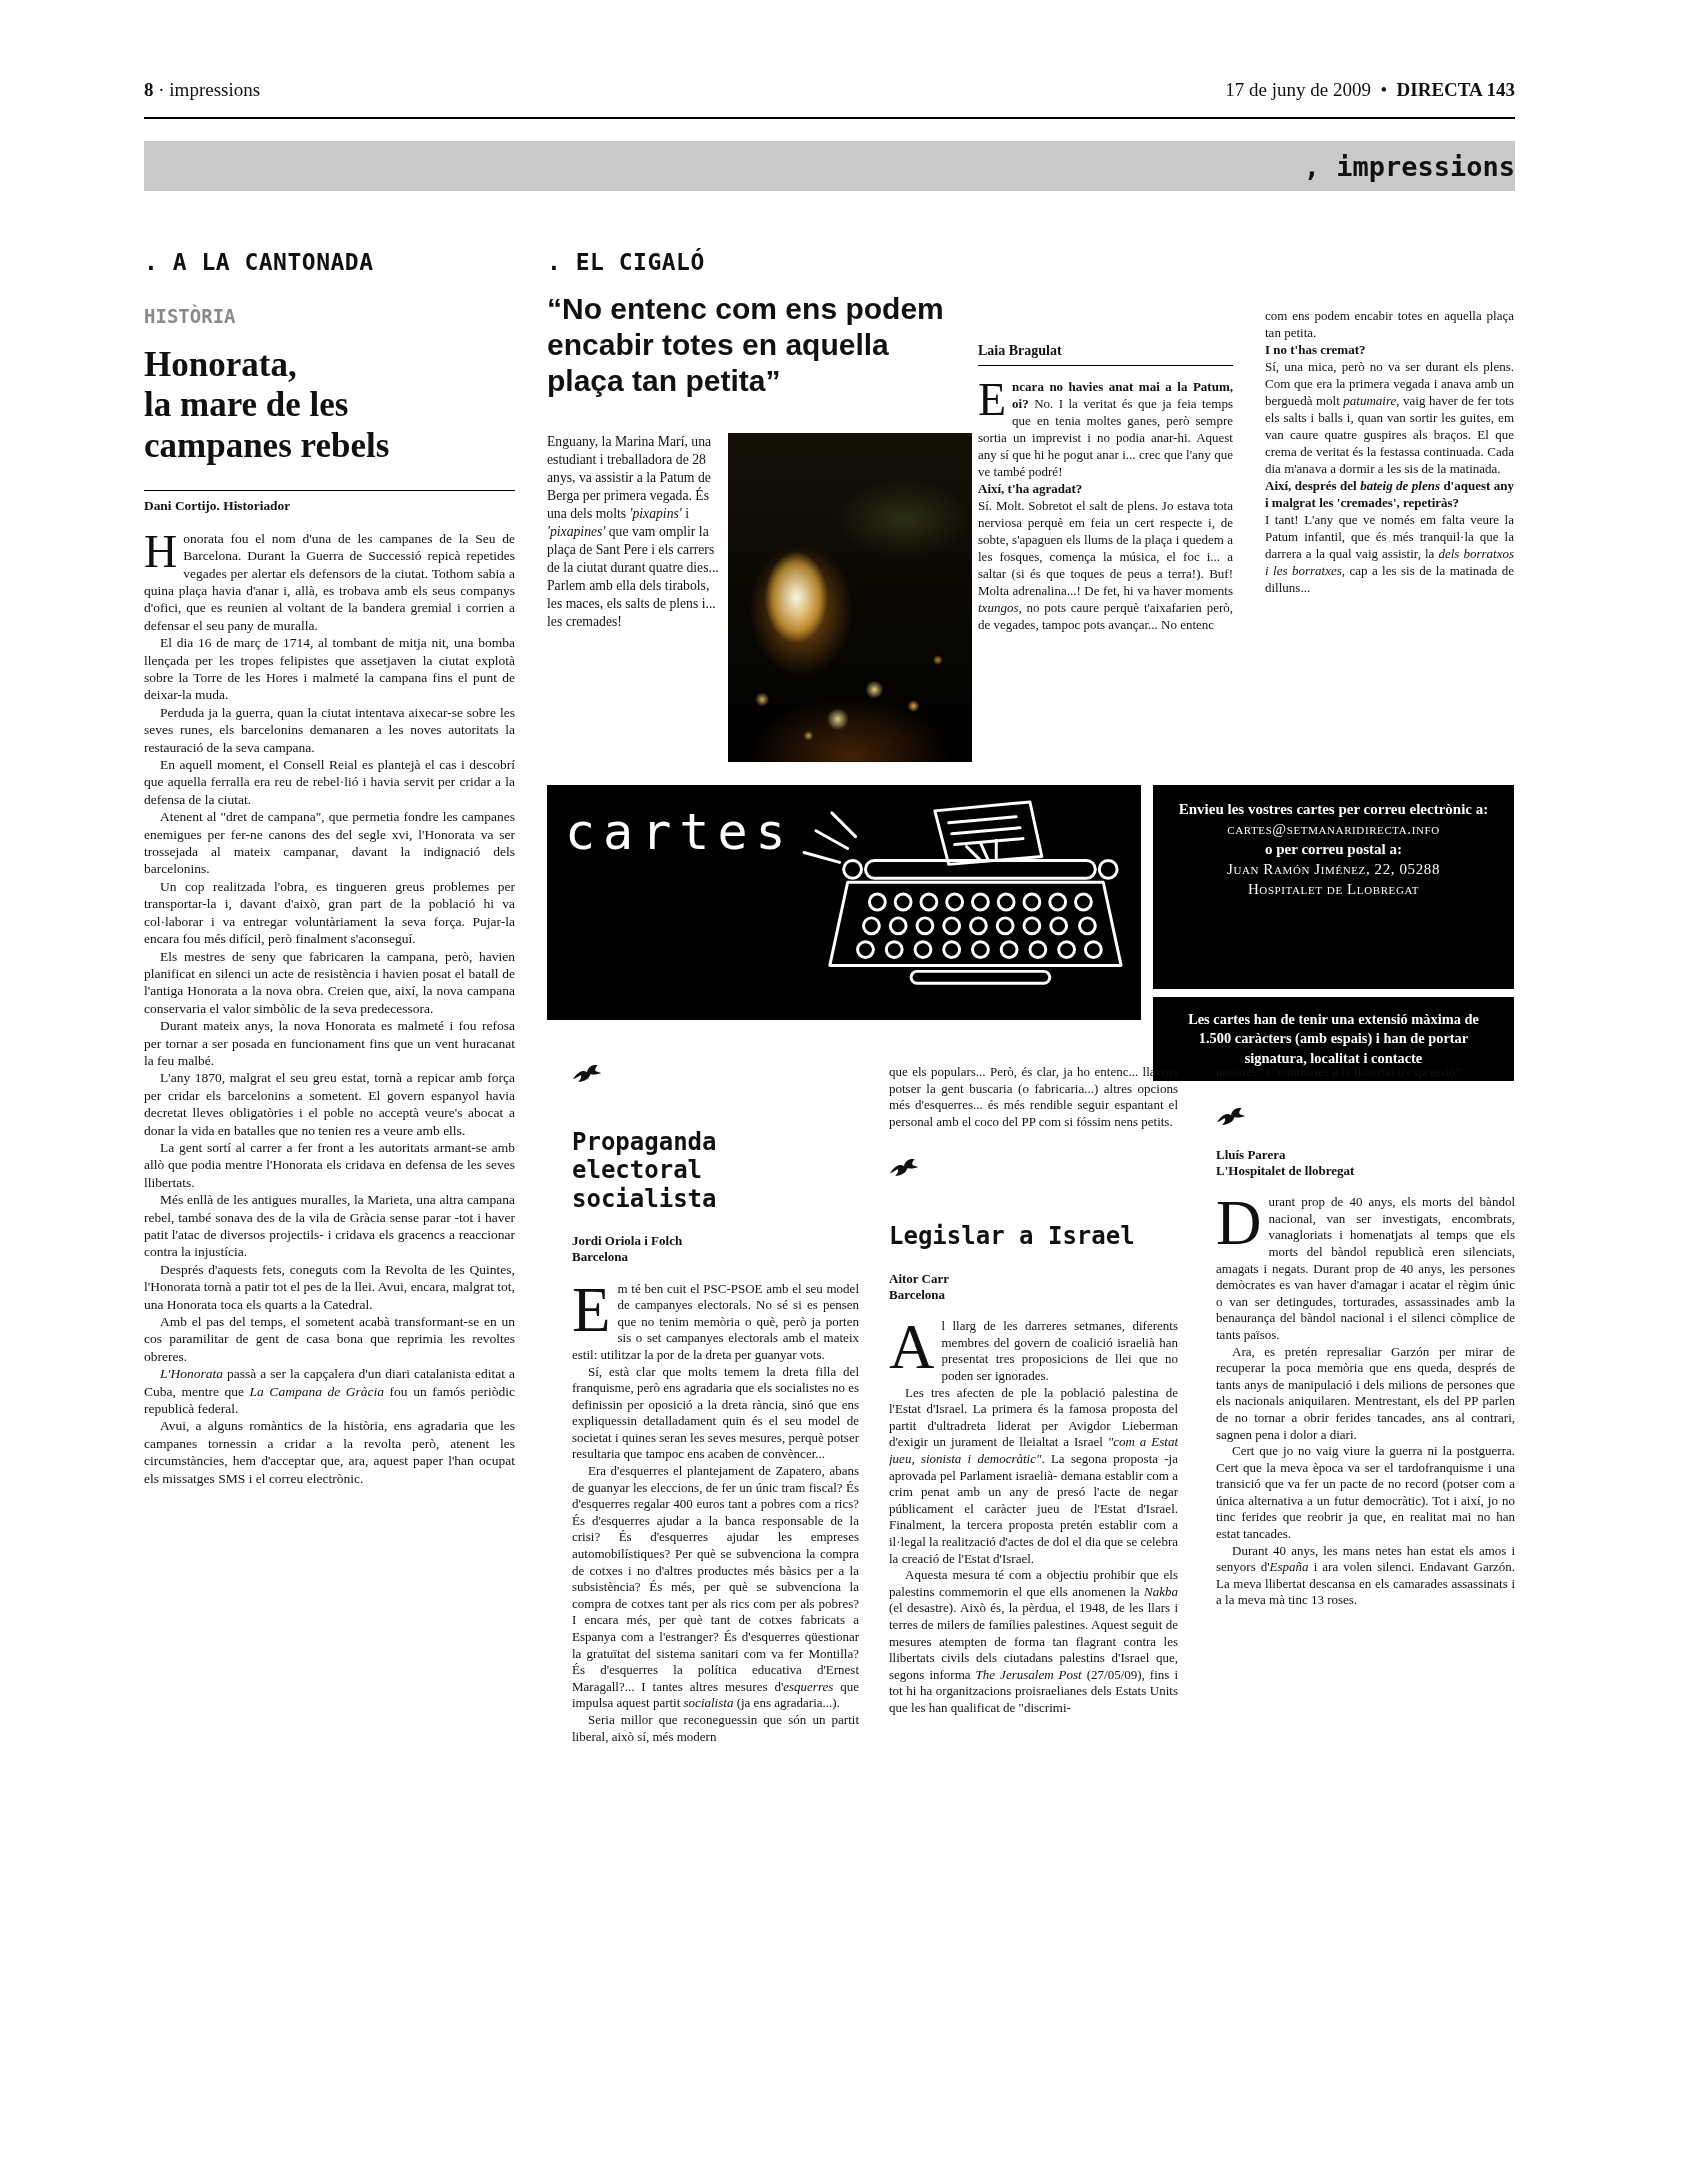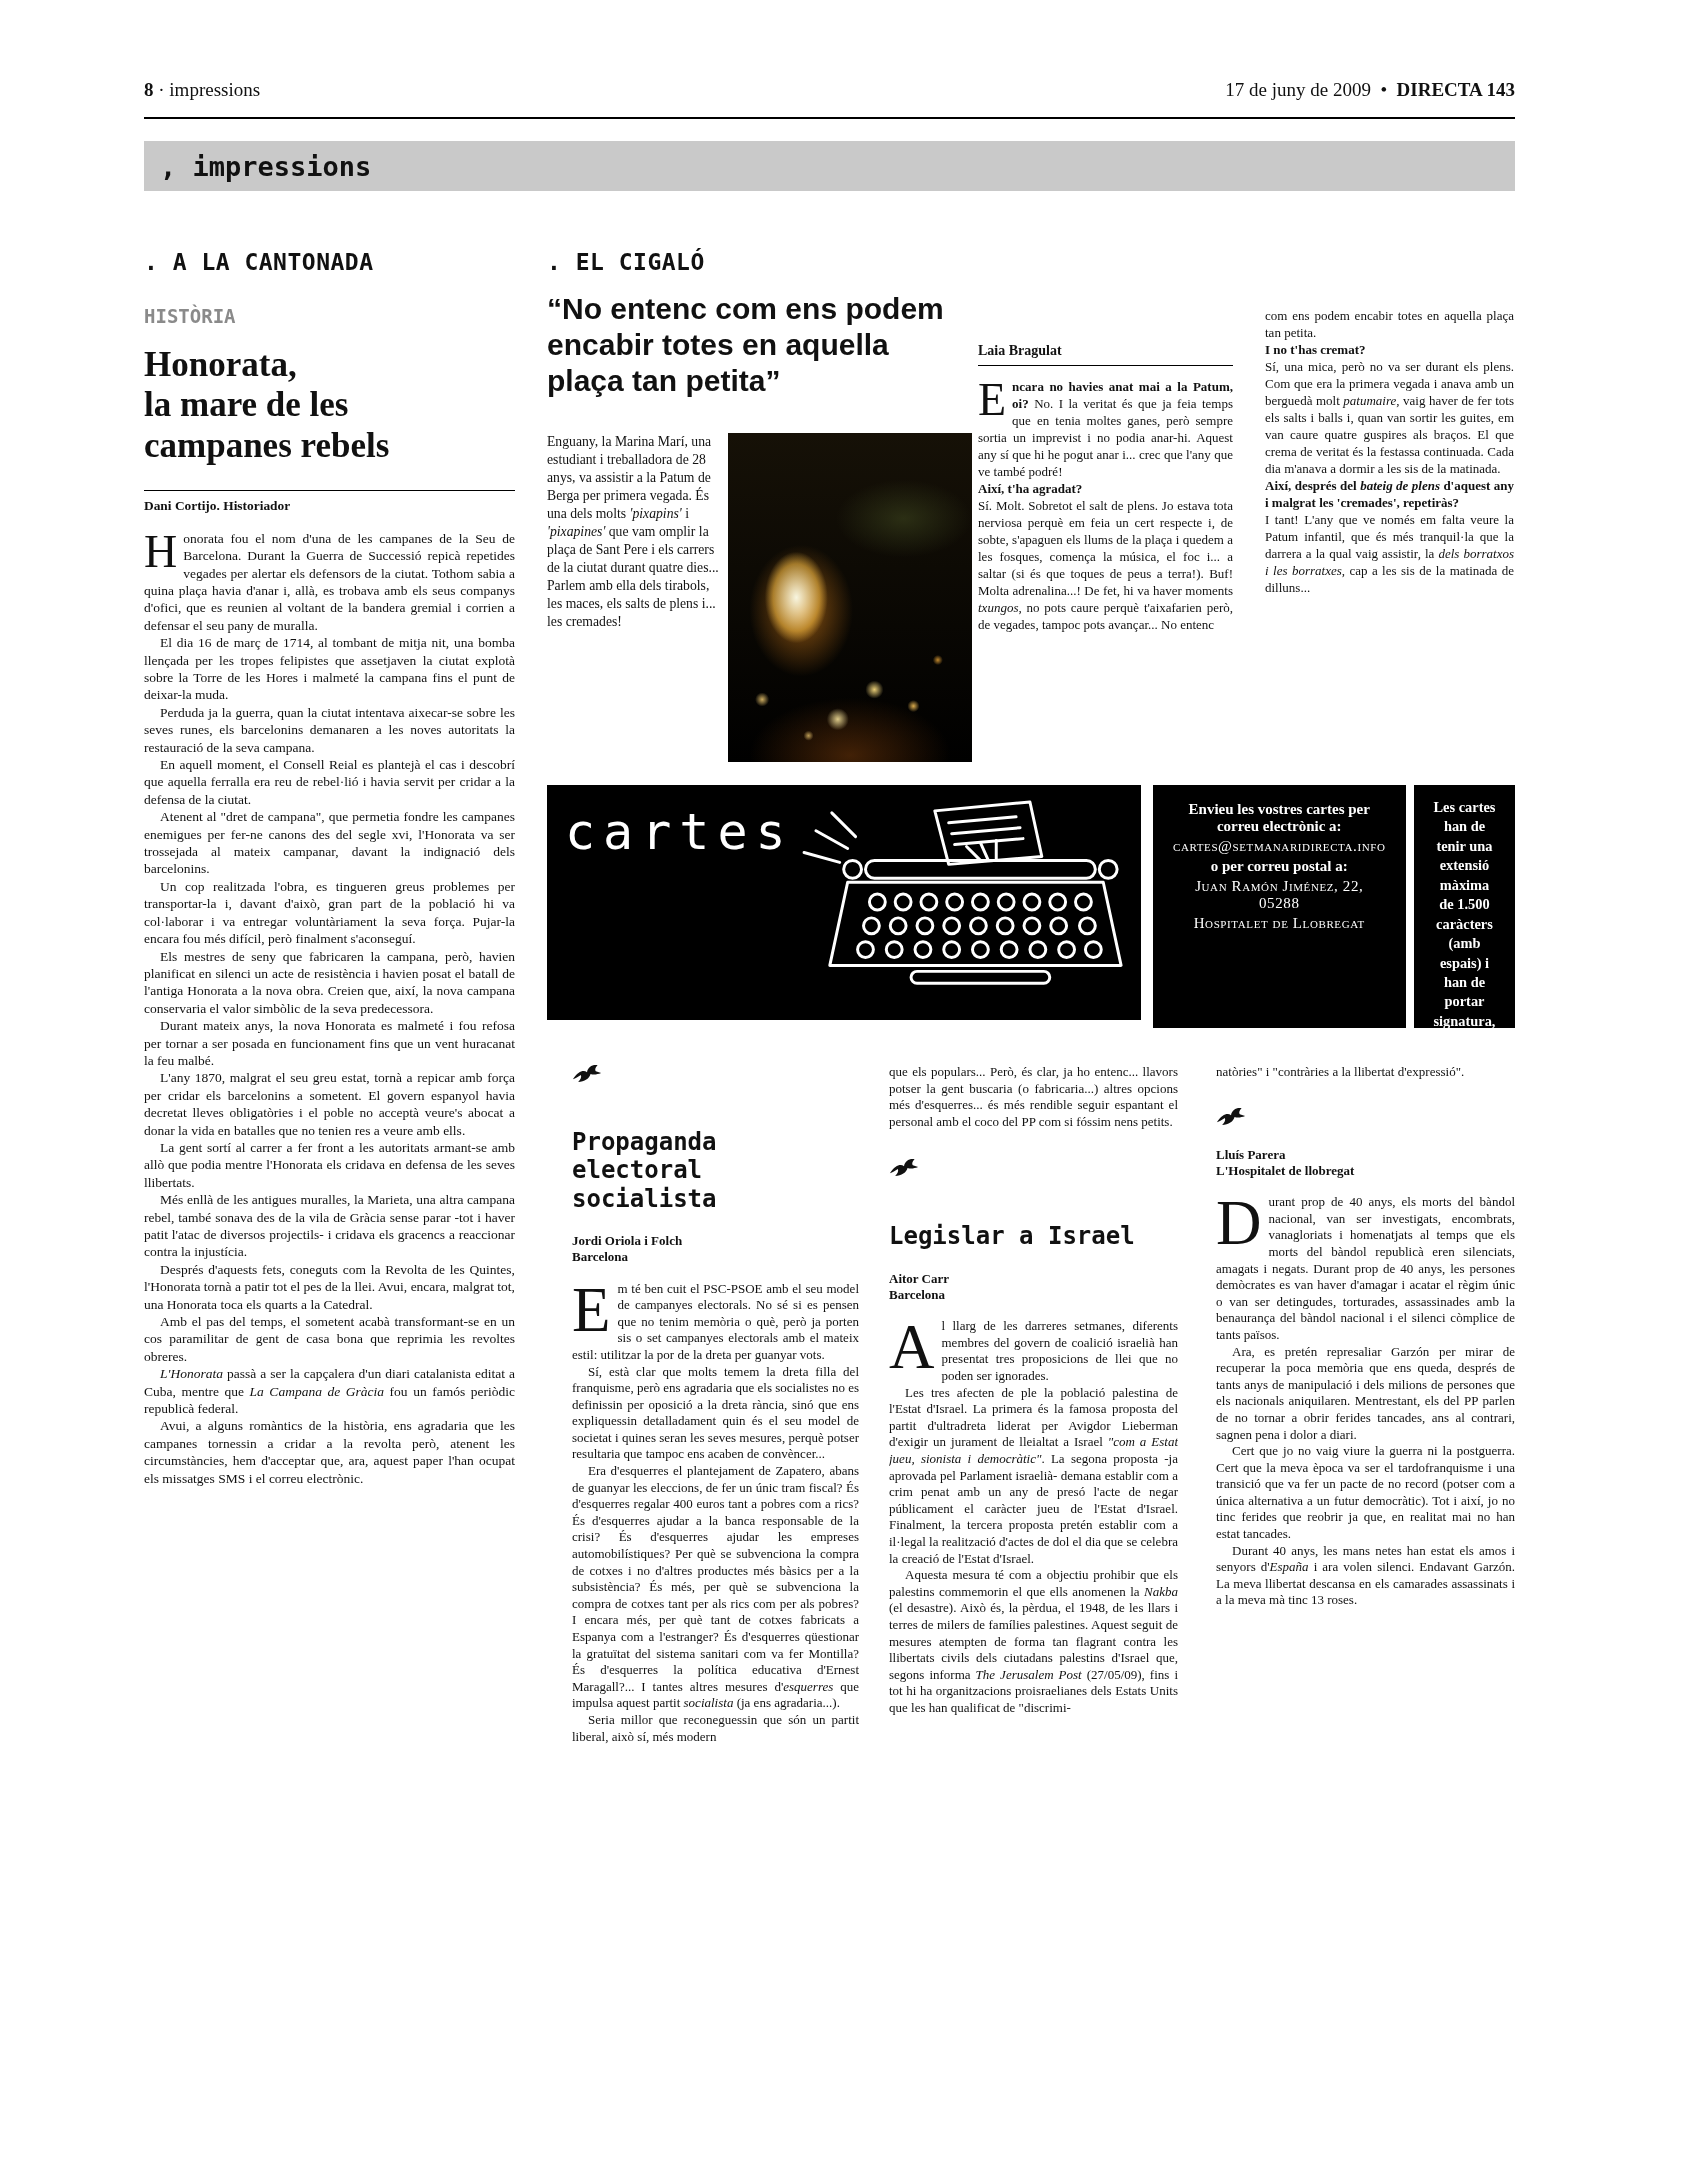--- a/index.html
+++ b/index.html
@@ -5,21 +5,21 @@
 <style>
   html,body{margin:0;padding:0;background:#fff;}
   .page{position:relative;width:1683px;height:2178px;background:#fff;color:#111;
         font-family:"Liberation Serif",serif;overflow:hidden;}
 
   
   .folio-row{position:absolute;left:144px;top:79px;width:1371px;display:flex;
              justify-content:space-between;font-size:19px;}
   .header-rule{position:absolute;left:144px;top:117px;width:1371px;border-top:2px solid #000;}
   .band{position:absolute;left:144px;top:141px;width:1371px;height:50px;background:#c9c9c9;
-        display:flex;align-items:center;padding-left:16px;box-sizing:border-box;}
+        display:flex;align-items:center;padding-left:16px;box-sizing:border-box;justify-content:flex-end;}
   .band span{font-family:"DejaVu Sans Mono",monospace;font-weight:700;font-size:27px;}
 
   
   .mono-head{font-family:"DejaVu Sans Mono",monospace;font-weight:700;}
   .sec-label{font-size:23px;letter-spacing:0.5px;}
   .kicker{font-size:19px;color:#8a8a8a;margin-top:30px;}
   .serif-title{font-family:"Liberation Serif",serif;font-weight:700;font-size:35px;
                line-height:1.15;margin:18px 0 0;white-space:pre-line;}
   .sans-title{font-family:"Liberation Sans",sans-serif;font-weight:700;font-size:30px;
               line-height:1.2;margin:16px 0 0;white-space:pre-line;}
@@ -56,22 +56,22 @@
            padding-bottom:6px;margin-bottom:12px;margin-top:44px;}
   .ivbody{font-size:13px;line-height:17px;text-align:justify;}
   .ivbody p{text-indent:0;}
 
   
   #cartes-left{position:absolute;left:547px;top:785px;width:594px;height:235px;background:#000;}
   .cartes-logo{position:absolute;top:18px;left:18px;color:#fff;
                font-family:"DejaVu Sans Mono",monospace;font-weight:400;
                font-size:50px;letter-spacing:8px;}
   .typewriter{position:absolute;right:6px;top:12px;}
-  #cartes-right{position:absolute;left:1153px;top:785px;width:361px;height:243px;
-                display:flex;flex-direction:row;gap:8px;}
+  #cartes-right{position:absolute;left:1153px;top:785px;width:361px;height:296px;
+                display:flex;flex-direction:column;gap:8px;}
   .cr-box{background:#000;color:#fff;text-align:center;padding:13px 20px;box-sizing:border-box;}
   .cr-box1{flex:1;}
   .cr-bold{font-weight:700;font-size:15px;margin:3px 0;}
   .cr-caps{font-variant:small-caps;letter-spacing:0.6px;font-size:15px;margin:3px 0;}
   .cr-note{font-weight:700;font-size:14.4px;line-height:1.35;}
 
   
   #lc1{position:absolute;left:572px;top:1064px;width:287px;height:1032px;overflow:hidden;}
   #lc2{position:absolute;left:889px;top:1064px;width:289px;height:1032px;overflow:hidden;}
   #lc3{position:absolute;left:1216px;top:1064px;width:299px;height:1032px;overflow:hidden;}

